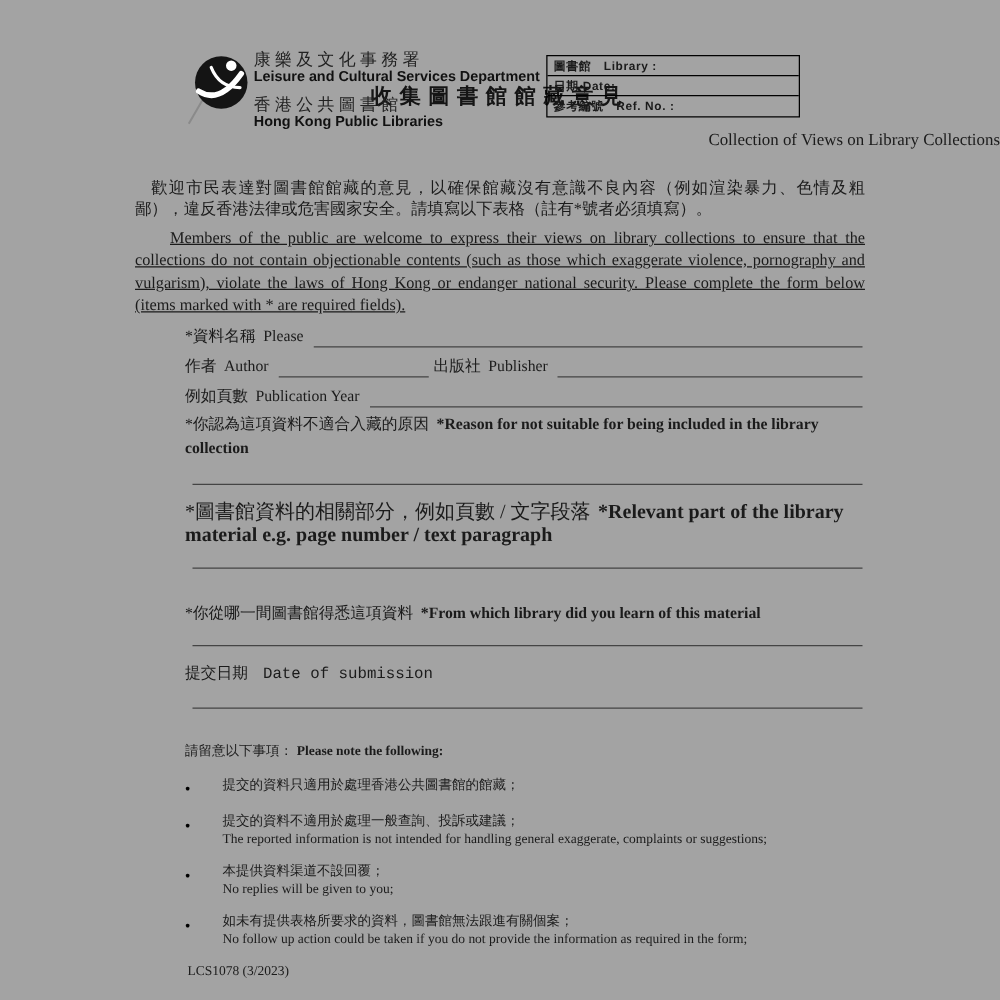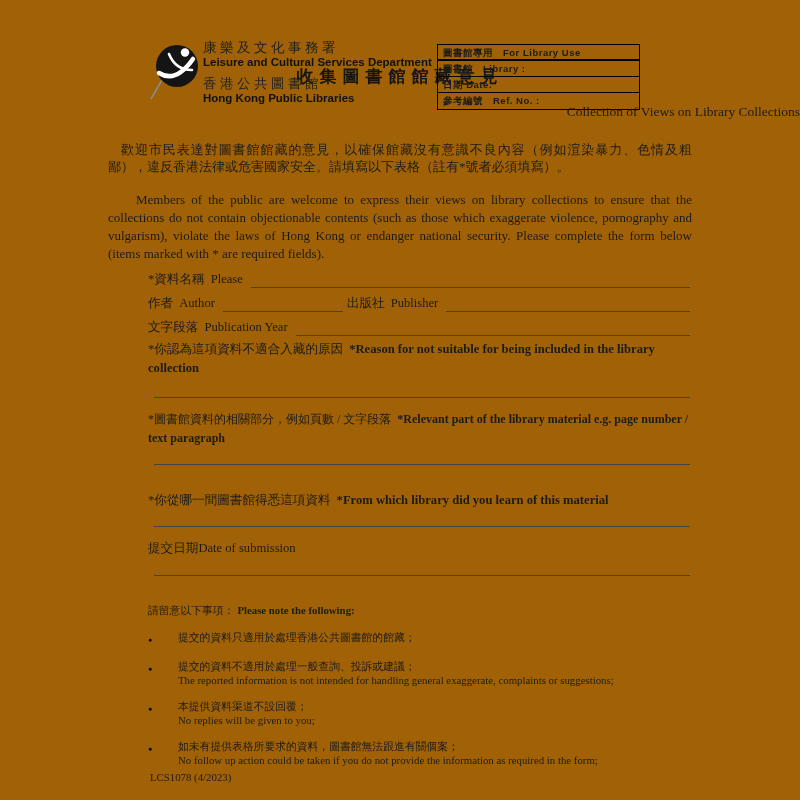--- a/index.html
+++ b/index.html
@@ -1,19 +1,19 @@
 <!DOCTYPE html>
 <html lang="zh-Hant"><head>
 <meta charset="utf-8">
 <style>
   * { margin:0; padding:0; box-sizing:border-box; }
   html,body { background:#e8e8e8; }
   .page {
     position:relative; width:800px; height:800px; margin:0 auto;
-    background:#a16207; color:#1b1b1b; overflow:hidden;
+    background:#a3a3a3; color:#1b1b1b; overflow:hidden;
     font-family:"Liberation Serif","DejaVu Serif",serif;
   }
   
   .logo { position:absolute; left:148px; top:42px; }
   .dept-block { position:absolute; left:203px; top:41px; line-height:1; }
   .dept-zh, .lib-zh {
     font-size:13.5px; letter-spacing:3.5px; color:#222;
     font-family:"Liberation Serif",serif; font-weight:500;
   }
   .dept-en, .lib-en {
@@ -33,21 +33,21 @@
   }
   .use-box .row.head { border-bottom:2px solid #000; }
   .use-box .row:last-child { border-bottom:none; }
   
   .title-block { padding-top:65px; text-align:center; }
   .title-zh { font-size:17px; font-weight:600; letter-spacing:6px; color:#151515; }
   .title-en { font-size:13.5px; font-weight:normal; margin-top:16px;text-align:right; }
   
   .intro { margin:21px 108px 0 108px; }
   .intro-zh { font-size:13px; line-height:17px; text-indent:13px; text-align:justify; }
-  .intro-en { font-size:13px; line-height:18px; text-indent:28px; text-align:justify; margin-top:16px; }
+  .intro-en { font-size:13px; line-height:18px; text-indent:28px; text-align:justify; margin-top:6px;text-decoration:underline; }
   
   .form { margin:8px 110px 0 148px; font-size:12.6px; }
   .frow { display:flex; align-items:flex-end; margin-top:7px; line-height:17px; white-space:nowrap; }
   .flabel .en { margin-left:6px; }
   .flabel.boldEn .en { font-weight:bold; }
   .fline { border-bottom:1px solid #444; height:15px; flex:1 1 auto; margin-left:8px; }
   .fline.fixed { flex:0 0 auto; }
   .sep-line { border-bottom:1px solid #444; margin-left:6px; }
   .wraplabel { white-space:normal; line-height:19px; }
   
@@ -74,21 +74,20 @@
     </svg>
   </div>
   <div class="dept-block">
     <div class="dept-zh">康樂及文化事務署</div>
     <div class="dept-en">Leisure and Cultural Services Department</div>
     <div class="lib-zh">香港公共圖書館</div>
     <div class="lib-en">Hong Kong Public Libraries</div>
   </div>
 
   <div class="use-box">
-    <div class="row head">圖書館專用　For Library Use</div>
     <div class="row">圖書館　Library :</div>
     <div class="row">日期 Date:</div>
     <div class="row">參考編號　Ref. No. :</div>
   </div>
 
   <div class="title-block">
     <div class="title-zh">收集圖書館館藏意見</div>
     <div class="title-en">Collection of Views on Library Collections</div>
   </div>
 
@@ -105,39 +104,39 @@
     </div>
 
     <div class="frow">
       <span class="flabel"><span>作者</span><span class="en">Author</span></span>
       <span class="fline fixed" style="width:120px;"></span>
       <span class="flabel" style="margin-left:4px;"><span>出版社</span><span class="en">Publisher</span></span>
       <span class="fline"></span>
     </div>
 
     <div class="frow">
-      <span class="flabel"><span>文字段落</span><span class="en">Publication Year</span></span>
+      <span class="flabel"><span>例如頁數</span><span class="en">Publication Year</span></span>
       <span class="fline"></span>
     </div>
 
     <div class="frow" style="margin-top:4px;">
       <span class="flabel boldEn wraplabel"><span>*你認為這項資料不適合入藏的原因</span><span class="en">*Reason for not suitable for being included in the library collection</span></span>
     </div>
     <div class="sep-line" style="margin-top:19px;"></div>
 
-    <div class="wraplabel flabel boldEn" style="margin-top:12px; font-size:12px;"><span>*圖書館資料的相關部分，例如頁數 / 文字段落</span><span class="en">*Relevant part of the library material e.g. page number / text paragraph</span></div>
+    <div class="wraplabel flabel boldEn" style="margin-top:12px; font-size:16px;"><span>*圖書館資料的相關部分，例如頁數 / 文字段落</span><span class="en">*Relevant part of the library material e.g. page number / text paragraph</span></div>
     <div class="sep-line" style="margin-top:16px;"></div>
 
     <div class="frow" style="margin-top:27px;">
       <span class="flabel boldEn"><span>*你從哪一間圖書館得悉這項資料</span><span class="en">*From which library did you learn of this material</span></span>
     </div>
     <div class="sep-line" style="margin-top:17px;"></div>
 
     <div class="frow" style="margin-top:13px;">
-      <span class="flabel"><span>提交日期</span><span class="en" style="margin-left:0;">Date of submission</span></span>
+      <span class="flabel"><span>提交日期</span><span class="en" style="margin-left:12px;font-family:Liberation Mono, monospace;">Date of submission</span></span>
     </div>
     <div class="sep-line" style="margin-top:18px;"></div>
 
   </div>
 
   <div class="notes">
     <div class="notes-head">
       <span>請留意以下事項：</span><span class="en">Please note the following:</span>
     </div>
 
@@ -167,15 +166,15 @@
     <div class="note-item">
       <span class="bullet">●</span>
       <div class="note-body">
         <div>如未有提供表格所要求的資料，圖書館無法跟進有關個案；</div>
         <div>No follow up action could be taken if you do not provide the information as required in the form;</div>
       </div>
     </div>
 
   </div>
 
-  <div class="footer">LCS1078 (4/2023)</div>
+  <div class="footer">LCS1078 (3/2023)</div>
 
 </div>
 
 </body></html>

